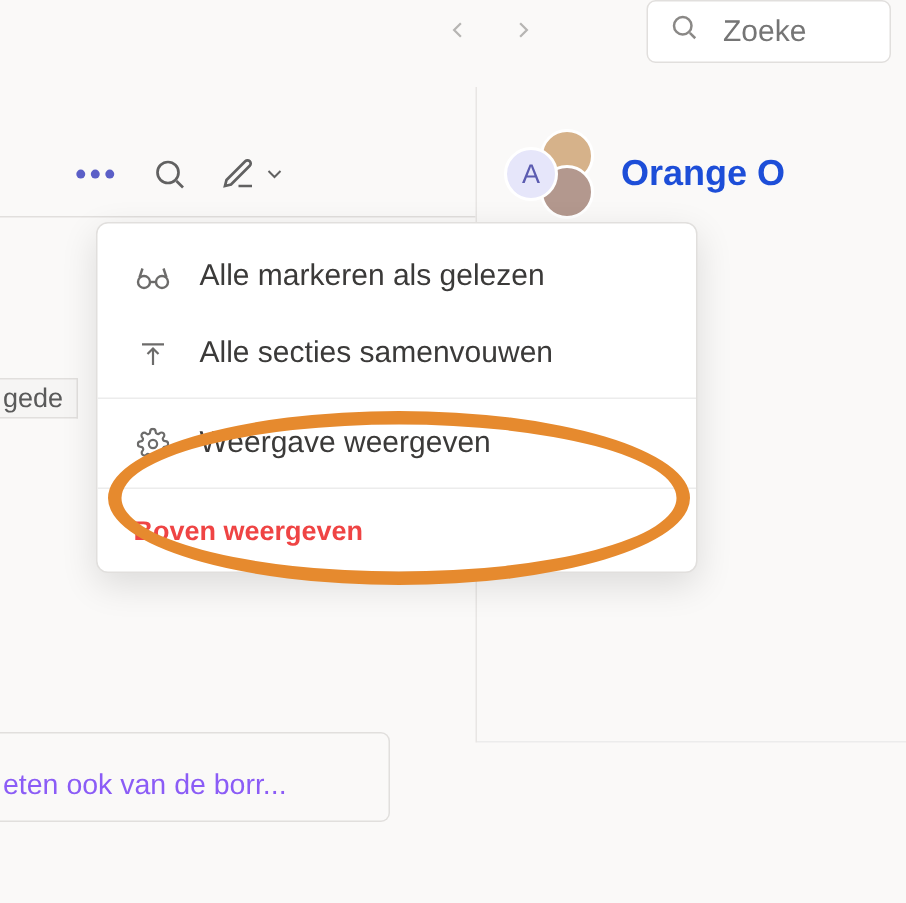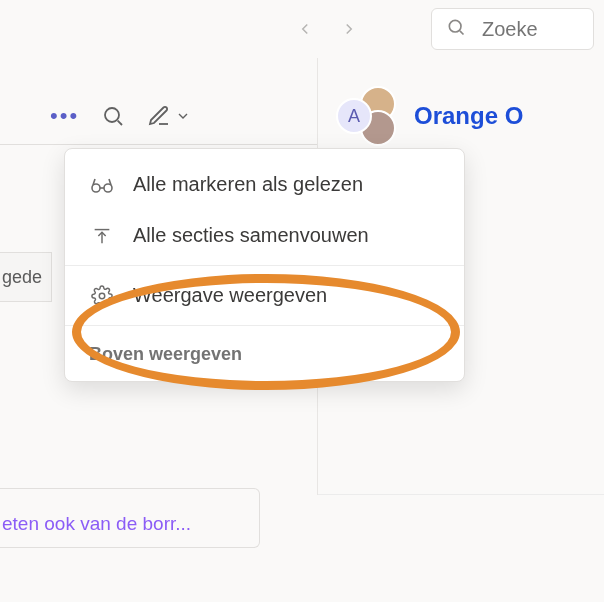--- a/index.html
+++ b/index.html
@@ -7,21 +7,21 @@
       font-family: -apple-system, BlinkMacSystemFont, "Segoe UI", sans-serif;
       background: #faf9f8;
       width: 604px;
       height: 602px;
       overflow: hidden;
       position: relative;
       color: #323130;
     }
     .topbar {
       display: flex;
-      align-items: center;
+      align-items: flex-start;
       height: 58px;
       padding: 0 10px;
       gap: 10px;
     }
     .nav-arrows {
       display: flex;
       gap: 4px;
       margin-left: 275px;
     }
     .nav-arrow {
@@ -67,21 +67,21 @@
     .toolbar .dots { color: #5b5fc7; font-size: 22px; letter-spacing: 2px; }
     .toolbar-icon { color: #616161; display: flex; align-items: center; }
     .compose { display: flex; align-items: center; gap: 4px; color: #616161; }
     .left-divider {
       border-top: 1px solid #e1dfdd;
       height: 48px;
     }
     .truncated-tag {
       position: absolute;
       left: 0; top: 194px;
-      width: 52px; height: 50px;
+      width: 52px; height: 27px;
       display: flex; align-items: center;
       border-top: 1px solid #e1dfdd;
       border-bottom: 1px solid #e1dfdd;
       border-right: 1px solid #e1dfdd;
       background: #f6f5f4;
       font-size: 18px; color: #5a5a5a;
       padding-left: 2px;
       overflow: hidden;
     }
     .left-bottom-block {
@@ -158,21 +158,21 @@
       gap: 18px;
       padding: 14px 24px;
       font-size: 20px;
       color: #3b3a39;
     }
     .menu-item .micon { width: 26px; display:flex; align-items:center; justify-content:center; color:#6c6b6a; }
     .menu-sep { border-top: 1px solid #ececec; margin: 4px 0; }
     .menu-section-label {
       padding: 14px 24px 6px 24px;
       font-size: 18px;
-      color: #737373;
+      color: #ef4444;
       font-weight: 600;
     }
 
     .highlight-ellipse {
       position: absolute;
       left: 72px; top: 274px;
       width: 388px; height: 116px;
       border: 9px solid #e68a2e;
       border-radius: 50%;
       pointer-events: none;

